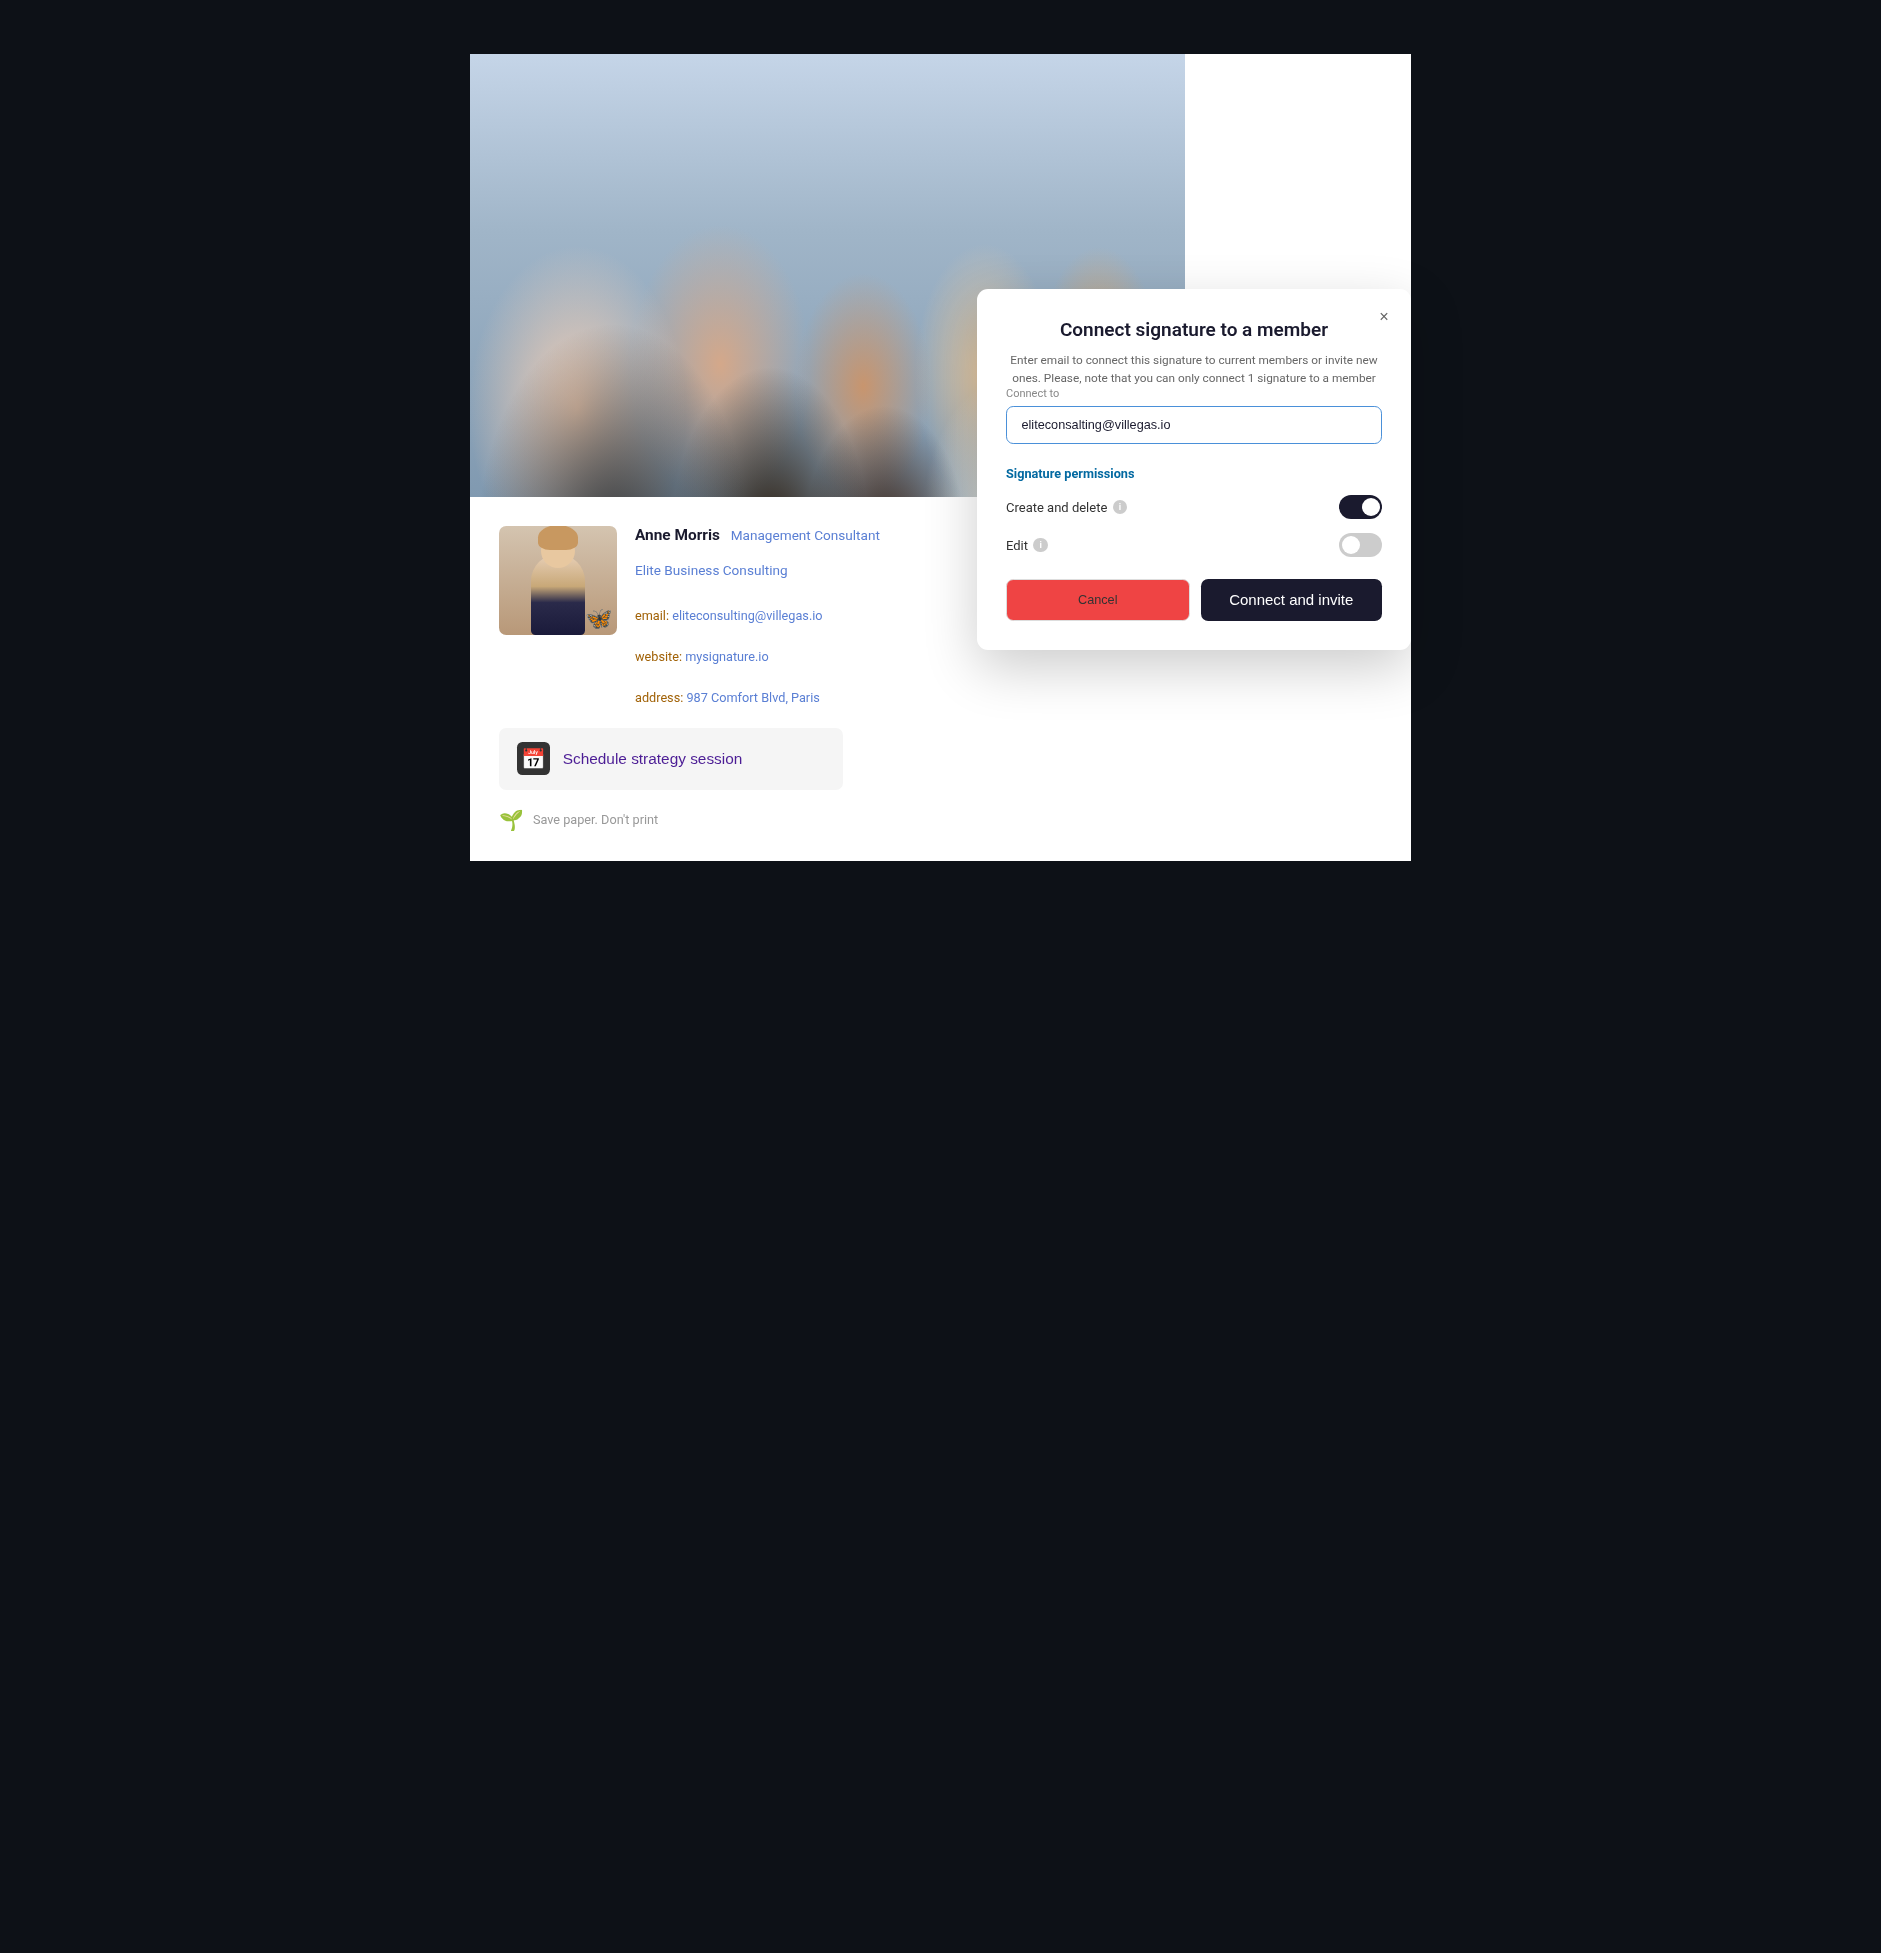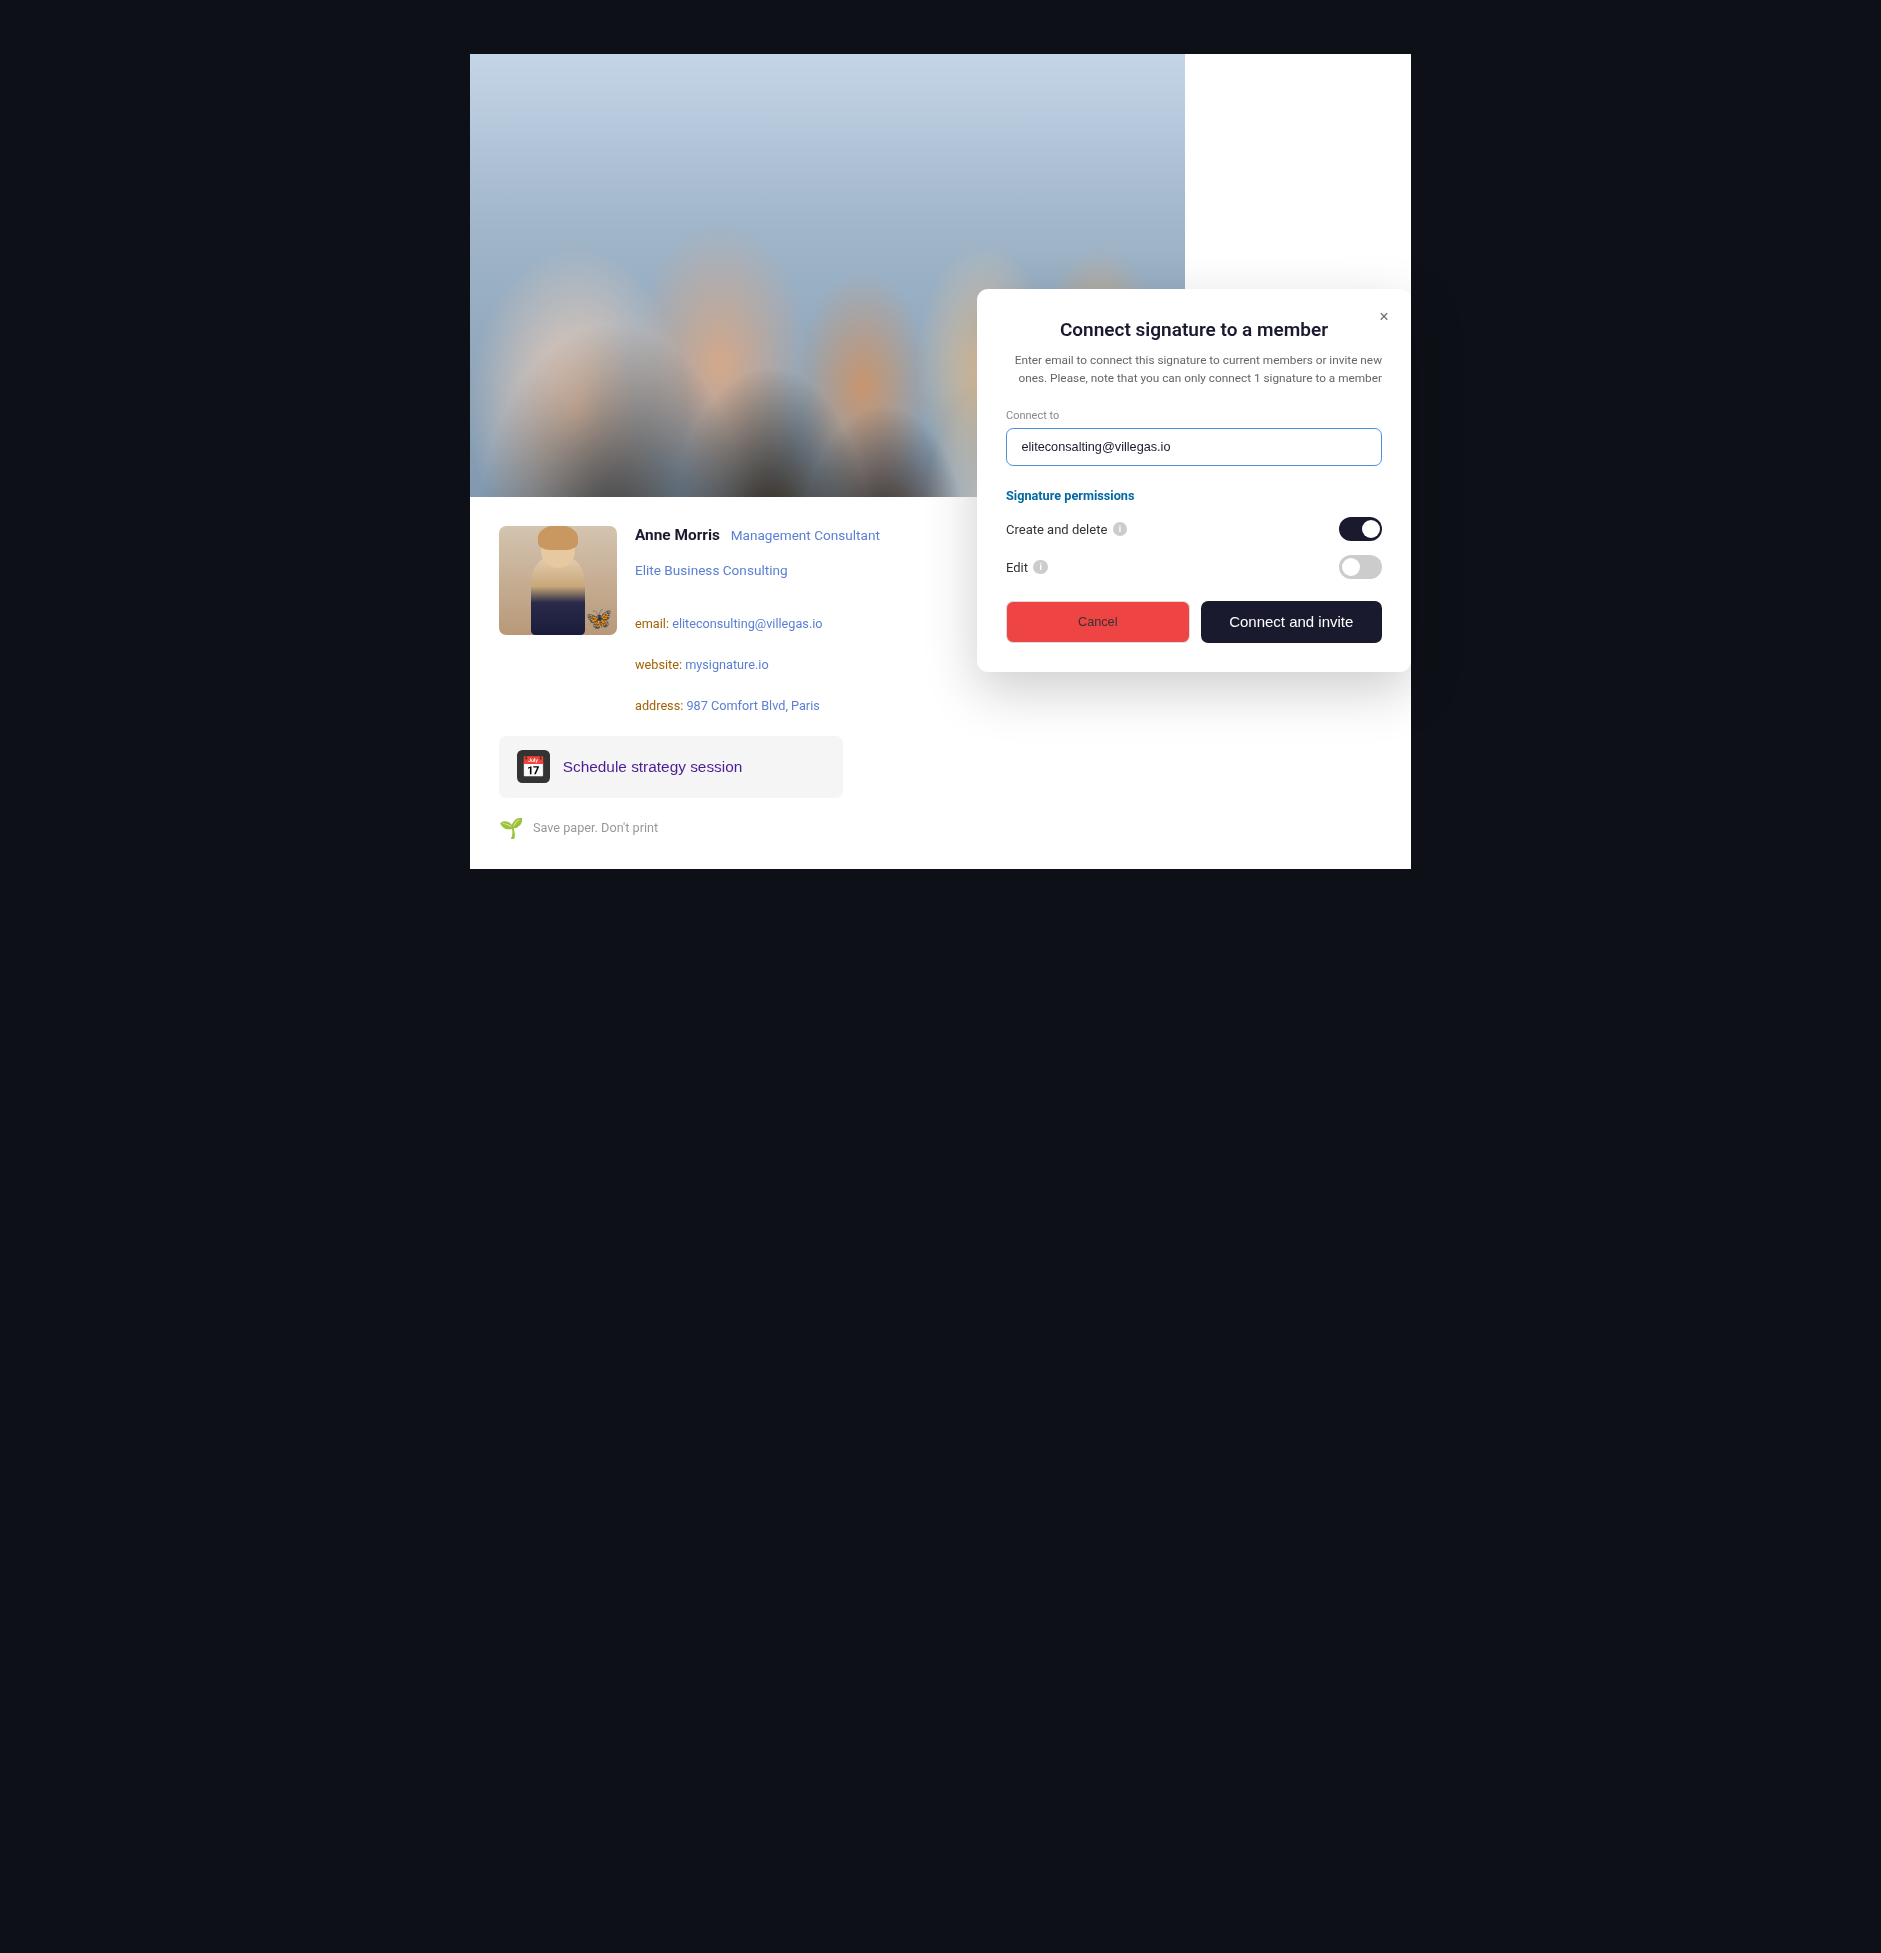--- a/index.html
+++ b/index.html
@@ -114,23 +114,22 @@
       font-size: 19px;
       font-weight: 600;
       color: #1a1a2e;
       text-align: center;
       margin-bottom: 11px;
     }
 
     .dialog-subtitle {
       font-size: 11.8px;
       color: #666;
-      text-align: right;
+      text-align: center;
       line-height: 1.5;
-      margin-bottom: 22px;
     }
 
     .input-label {
       font-size: 11px;
       color: #888;
       margin-bottom: 5.4px;
     }
 
     .connect-input {
       width: 100%;
@@ -352,21 +351,21 @@
     }
 
     .profile-title {
       color: #5a7fd4;
       font-size: 13.6px;
     }
 
     .profile-company {
       color: #5a7fd4;
       font-size: 13.6px;
-      margin-bottom: 17px;
+      margin-bottom: 9px;
     }
 
     .profile-detail {
       font-size: 12.7px;
       color: #333;
       line-height: 1.8;
     }
 
     .profile-detail .label {
       font-weight: 400;

